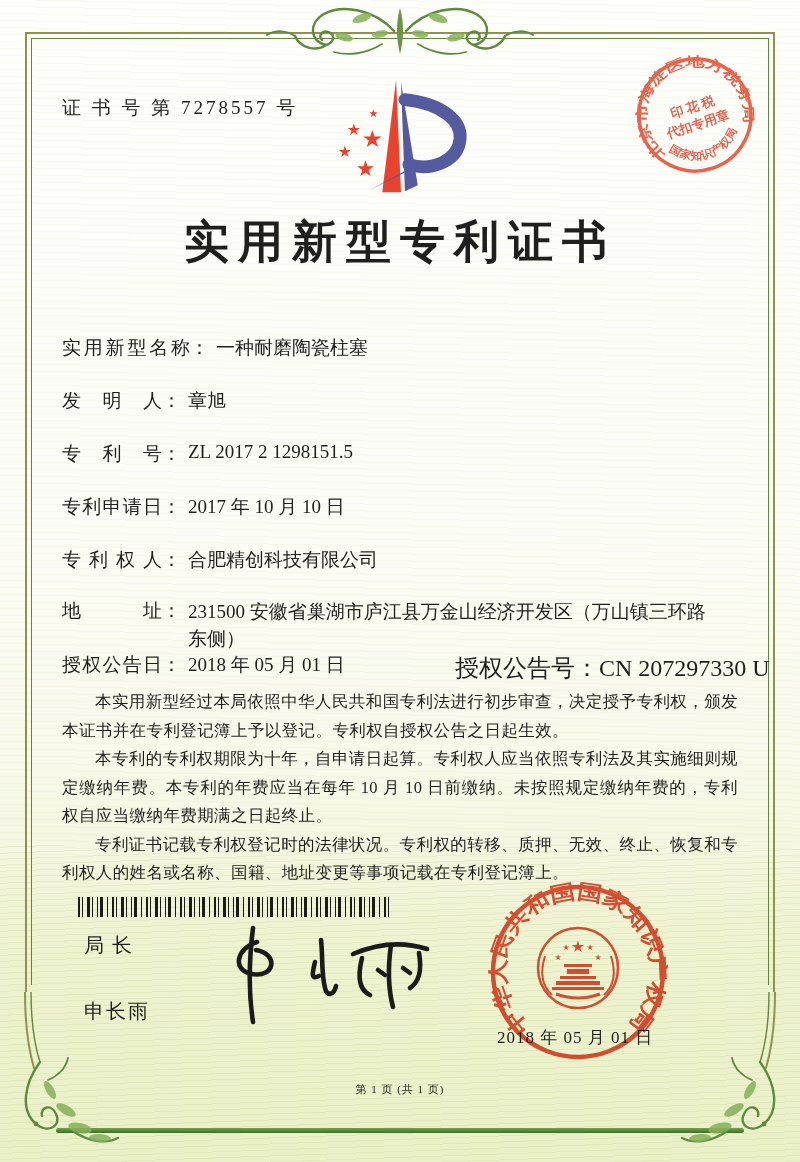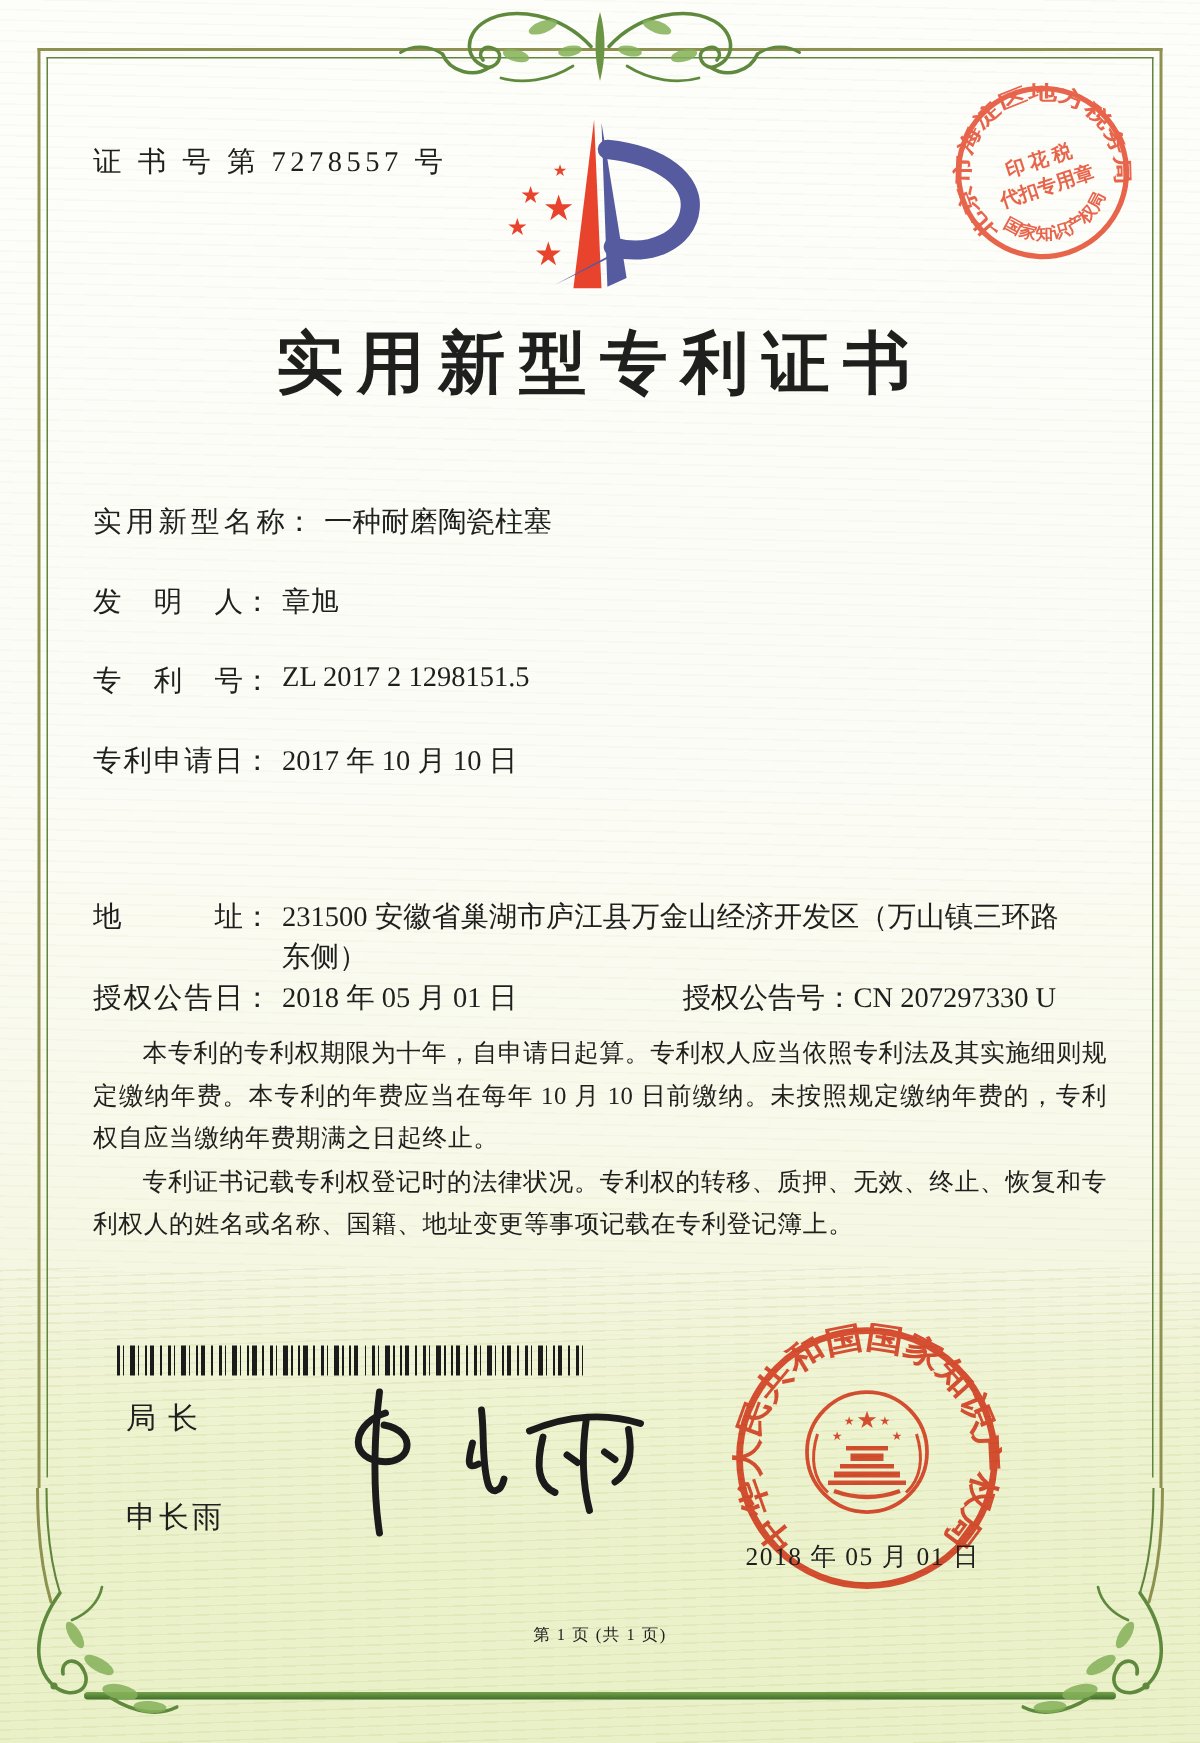--- a/index.html
+++ b/index.html
@@ -29,21 +29,21 @@
   .title{position:absolute;left:0;right:0;top:212px;text-align:center;
     font-size:45px;font-weight:700;letter-spacing:9px;}
   
   .row{position:absolute;left:62px;font-size:19px;white-space:nowrap;}
   .row .lbl{display:inline-block;width:100px;text-align:justify;text-align-last:justify;vertical-align:top;}
   .row.wide .lbl{width:128px;}
   .row .colon{vertical-align:top;}
   .row .val{margin-left:7px;vertical-align:top;}
   .row.addr{white-space:normal;}
   .row.addr .val{display:inline-block;width:522px;line-height:27px;}
-  .grant-no{position:absolute;left:455px;top:652px;font-size:19px;white-space:nowrap;text-align:right;}
+  .grant-no{position:absolute;left:455px;top:652px;font-size:24px;white-space:nowrap;text-align:right;}
   
   .legal{position:absolute;left:62px;top:688px;width:676px;font-size:16.5px;line-height:28.5px;
     text-align:justify;letter-spacing:0.4px;}
   .legal p{margin:0;text-indent:2em;}
   
   .barcode{position:absolute;left:78px;top:897px;width:312px;height:20px;
     background-image:repeating-linear-gradient(90deg,
       #1b1b1b 0 2px, transparent 2px 4px,
       #1b1b1b 4px 5px, transparent 5px 9px,
       #1b1b1b 9px 12px, transparent 12px 14px,
@@ -175,31 +175,35 @@
   </div>
   <div class="row wide" style="top:335px">
     <span class="lbl">实用新型名称</span><span class="colon">：</span><span class="val">一种耐磨陶瓷柱塞</span>
   </div>
   <div class="row" style="top:441px">
     <span class="lbl">专利号</span><span class="colon">：</span><span class="val">ZL 2017 2 1298151.5</span>
   </div>
   <div class="row" style="top:494px">
     <span class="lbl">专利申请日</span><span class="colon">：</span><span class="val">2017 年 10 月 10 日</span>
   </div>
+  <div class="row" style="top:547px">
+    <span class="lbl">专利权人</span><span class="colon">：</span><span class="val">合肥精创科技有限公司</span>
+  </div>
   <div class="row addr" style="top:598px">
     <span class="lbl">地址</span><span class="colon">：</span><span class="val">231500 安徽省巢湖市庐江县万金山经济开发区（万山镇三环路东侧）</span>
   </div>
   <div class="row" style="top:652px">
     <span class="lbl">授权公告日</span><span class="colon">：</span><span class="val">2018 年 05 月 01 日</span>
   </div>
   <div class="grant-no">
     <span>授权公告号</span><span>：</span><span>CN 207297330 U</span>
   </div>
 
   <div class="legal">
+    <p>本实用新型经过本局依照中华人民共和国专利法进行初步审查，决定授予专利权，颁发本证书并在专利登记簿上予以登记。专利权自授权公告之日起生效。</p>
     <p>本专利的专利权期限为十年，自申请日起算。专利权人应当依照专利法及其实施细则规定缴纳年费。本专利的年费应当在每年 10 月 10 日前缴纳。未按照规定缴纳年费的，专利权自应当缴纳年费期满之日起终止。</p>
     <p>专利证书记载专利权登记时的法律状况。专利权的转移、质押、无效、终止、恢复和专利权人的姓名或名称、国籍、地址变更等事项记载在专利登记簿上。</p>
   </div>
 
   <div class="barcode"></div>
 
   <div class="director-title">局长</div>
   <div class="director-name">申长雨</div>
 
   <svg class="signature" width="240" height="115" viewBox="0 0 240 115">

